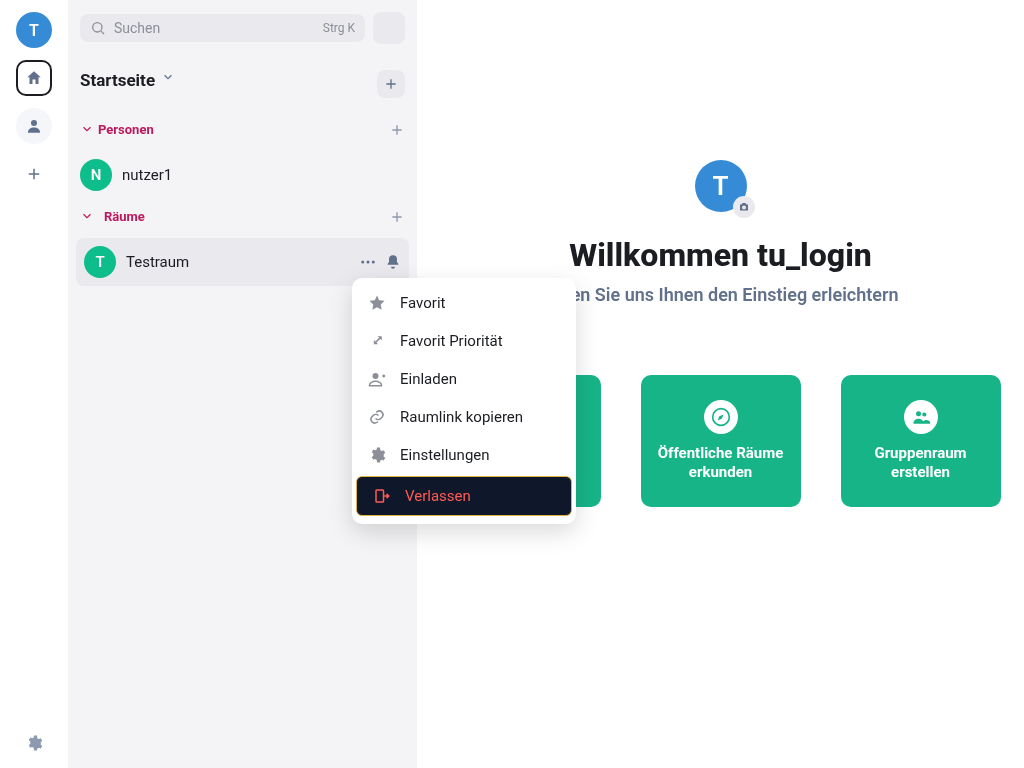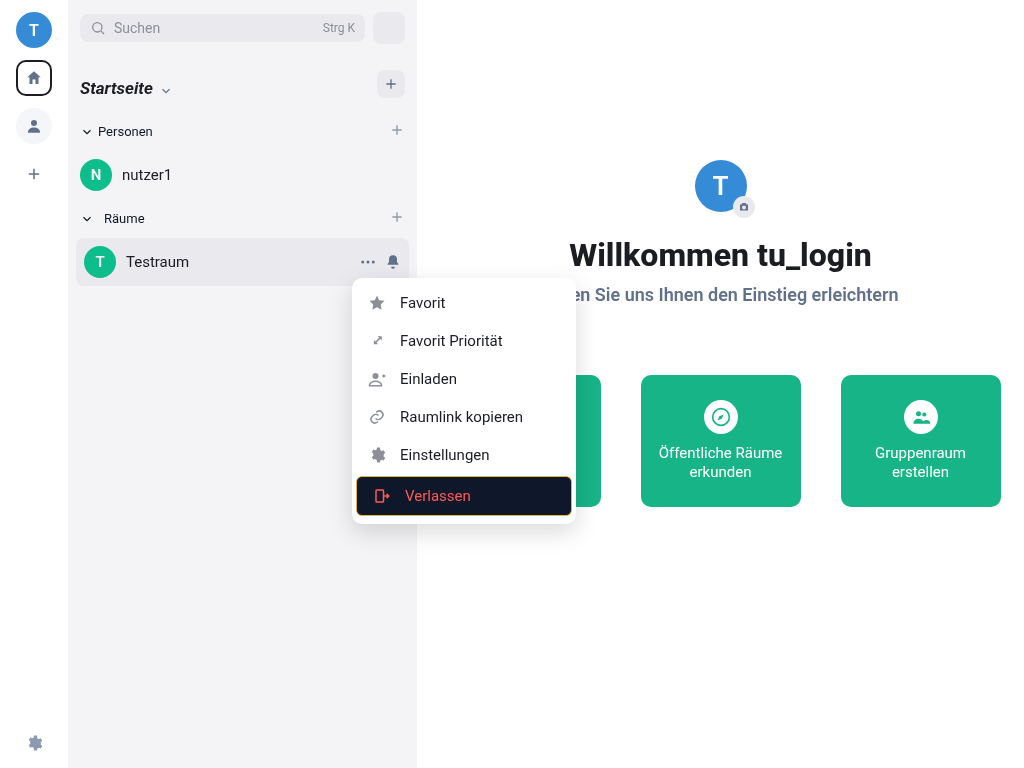--- a/index.html
+++ b/index.html
@@ -15,38 +15,38 @@
   .rail .rail-plus { width:36px; height:36px; display:flex; align-items:center; justify-content:center; color:#61708b; cursor:pointer; }
   .rail .rail-settings { margin-top:auto; color:#8d99ae; cursor:pointer; }
   .rail svg { width:18px; height:18px; }
 
   
   .sidebar { width:349px; background:#f4f4f6; display:flex; flex-direction:column; padding:12px 0 0 0; }
   .search-row { display:flex; align-items:center; gap:8px; padding:0 12px 12px 12px; }
   .search { flex:1; display:flex; align-items:center; background:#e9e9ee; border-radius:8px; padding:6px 10px; color:#8d8f98; font-size:14px; }
   .search .kbd { margin-left:auto; font-size:12px; background:transparent; color:#8d8f98; }
   .explore-btn { width:32px; height:32px; border-radius:8px; background:#e9e9ee; display:flex; align-items:center; justify-content:center; color:#61708b; cursor:pointer; }
-  .space-header { display:flex; align-items:flex-end; padding:14px 12px; font-weight:700; font-size:17px;font-style:italic; }
+  .space-header { display:flex; align-items:flex-start; padding:14px 12px; font-weight:700; font-size:17px; }
   .space-header .plus-sq { margin-left:auto; width:28px; height:28px; border-radius:8px; background:#e9e9ee; display:flex; align-items:center; justify-content:center; color:#61708b; cursor:pointer; }
-  .group-header { display:flex; align-items:center; padding:10px 12px; color:#0f172a; font-size:13px; font-weight:400; }
+  .group-header { display:flex; padding:10px 12px; color:#be185d; font-size:13px; font-weight:700; }
   .group-header .add { margin-left:auto; color:#8d99ae; cursor:pointer; }
   .list-item { display:flex; align-items:center; gap:10px; padding:8px 12px; font-size:15px; cursor:pointer; }
   .list-item.selected { background:#e9e9ee; border-radius:8px; margin:0 8px; padding:8px 8px; }
   .list-item .avatar-sm { width:32px; height:32px; border-radius:50%; background:#0dbd8b; color:#fff; display:flex; align-items:center; justify-content:center; font-weight:600; }
   .list-item .actions { margin-left:auto; display:flex; align-items:center; gap:8px; color:#61708b; }
   .chev { width:14px; height:14px; }
 
   
   .main { flex:1; background:#fff; position:relative; padding-top:160px; display:flex; flex-direction:column; align-items:center; }
   .main .big-avatar { width:52px; height:52px; border-radius:50%; background:#368bd6; color:#fff; font-size:26px; font-weight:600; display:flex; align-items:center; justify-content:center; position:relative; }
   .main .big-avatar .cam { position:absolute; right:-8px; bottom:-6px; width:22px; height:22px; border-radius:50%; background:#e9e9ee; display:flex; align-items:center; justify-content:center; color:#61708b; }
   .main h1 { margin-top:24px; font-size:32px; font-weight:800; }
   .main .sub { margin-top:10px; font-size:18px; color:#61708b; font-weight:600; }
   .cards { margin-top:70px; display:flex; gap:40px; }
-  .card { width:160px; height:132px; background:#17b487; border-radius:10px; color:#fff; display:flex; flex-direction:column; align-items:center; justify-content:center; text-align:center; padding:12px; font-weight:400; font-size:15px; gap:10px; cursor:pointer; }
+  .card { width:160px; height:132px; background:#17b487; border-radius:10px; color:#fff; display:flex; flex-direction:column; align-items:center; justify-content:center; text-align:center; padding:12px; font-weight:700; font-size:15px; gap:10px; cursor:pointer; }
   .card .card-icon { width:34px; height:34px; border-radius:50%; background:#fff; color:#17b487; display:flex; align-items:center; justify-content:center; }
   .card .card-icon svg { width:20px; height:20px; }
   .card .label { line-height:1.25; }
 
   
   .ctxmenu { position:absolute; left:352px; top:278px; width:224px; background:#fff; border-radius:10px; box-shadow:0 8px 24px rgba(0,0,0,.15); padding:6px 0; z-index:50; }
   .ctxmenu .mi { display:flex; align-items:center; gap:14px; padding:10px 16px; font-size:15px; color:#1b1d22; cursor:pointer; }
   .ctxmenu .mi svg { width:18px; height:18px; color:#8d8f98; }
   .ctxmenu .mi.leave { color:#ff5b55; border:1.5px solid #e3b341; border-radius:6px; margin:2px 4px 2px 4px; background:#0f172a; }
   .ctxmenu .mi.leave svg { color:#ff5b55; }

